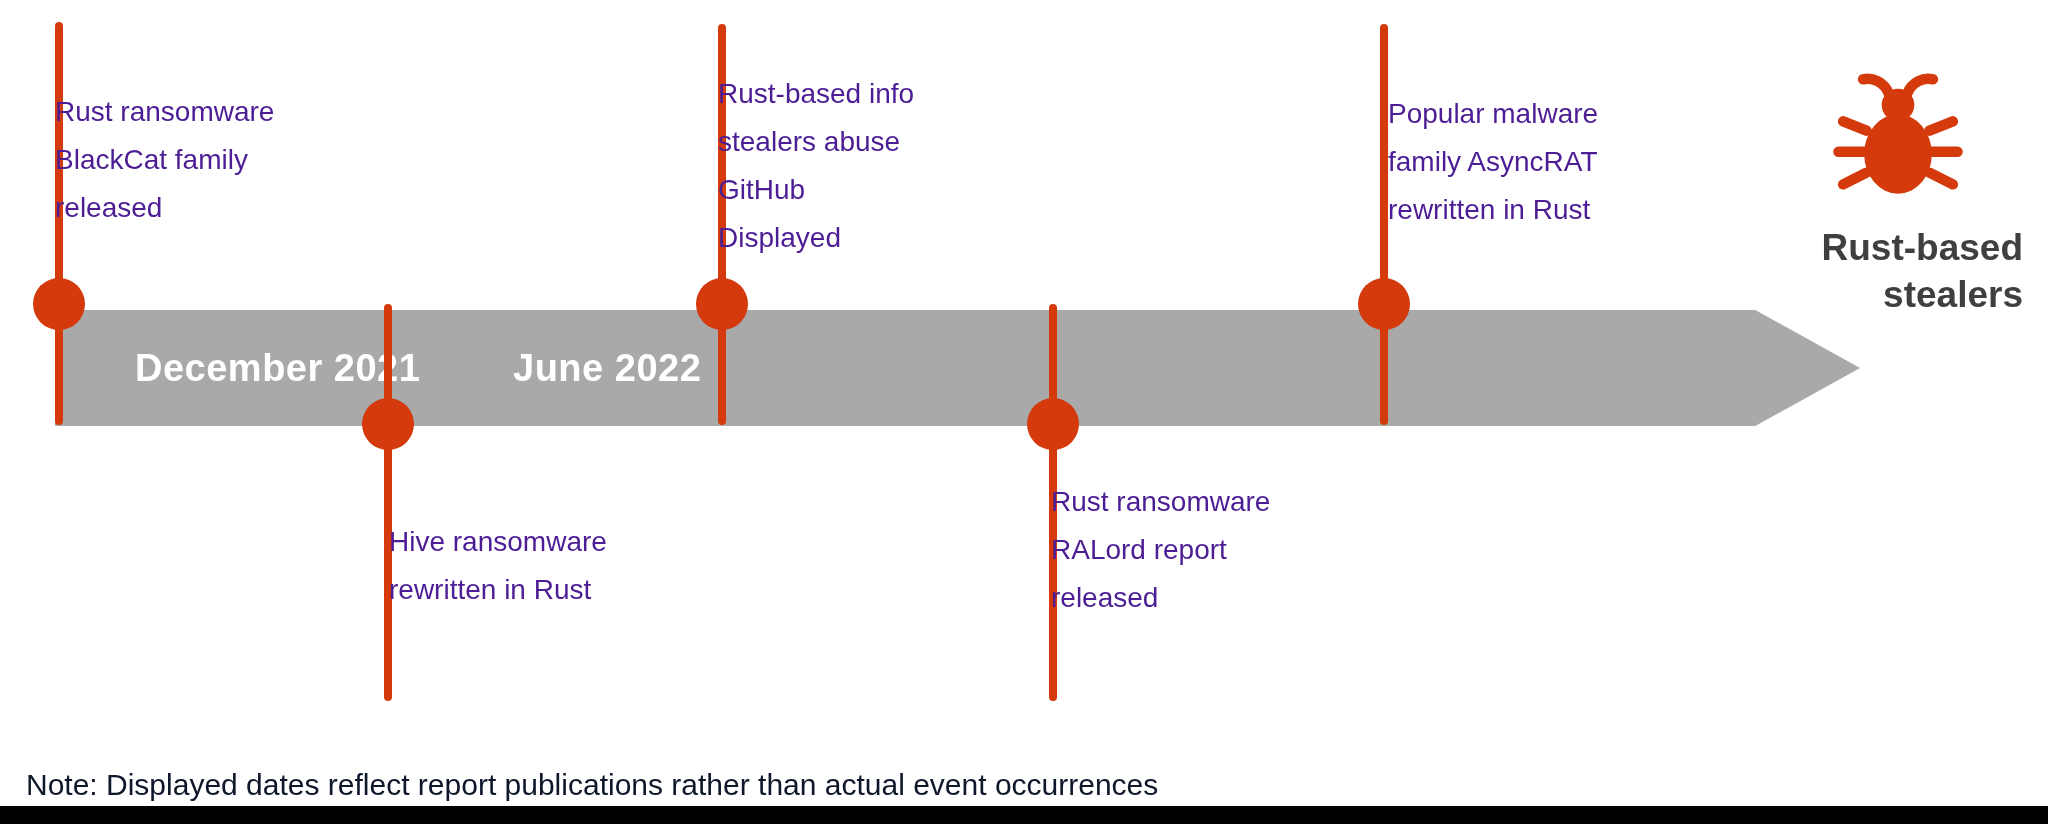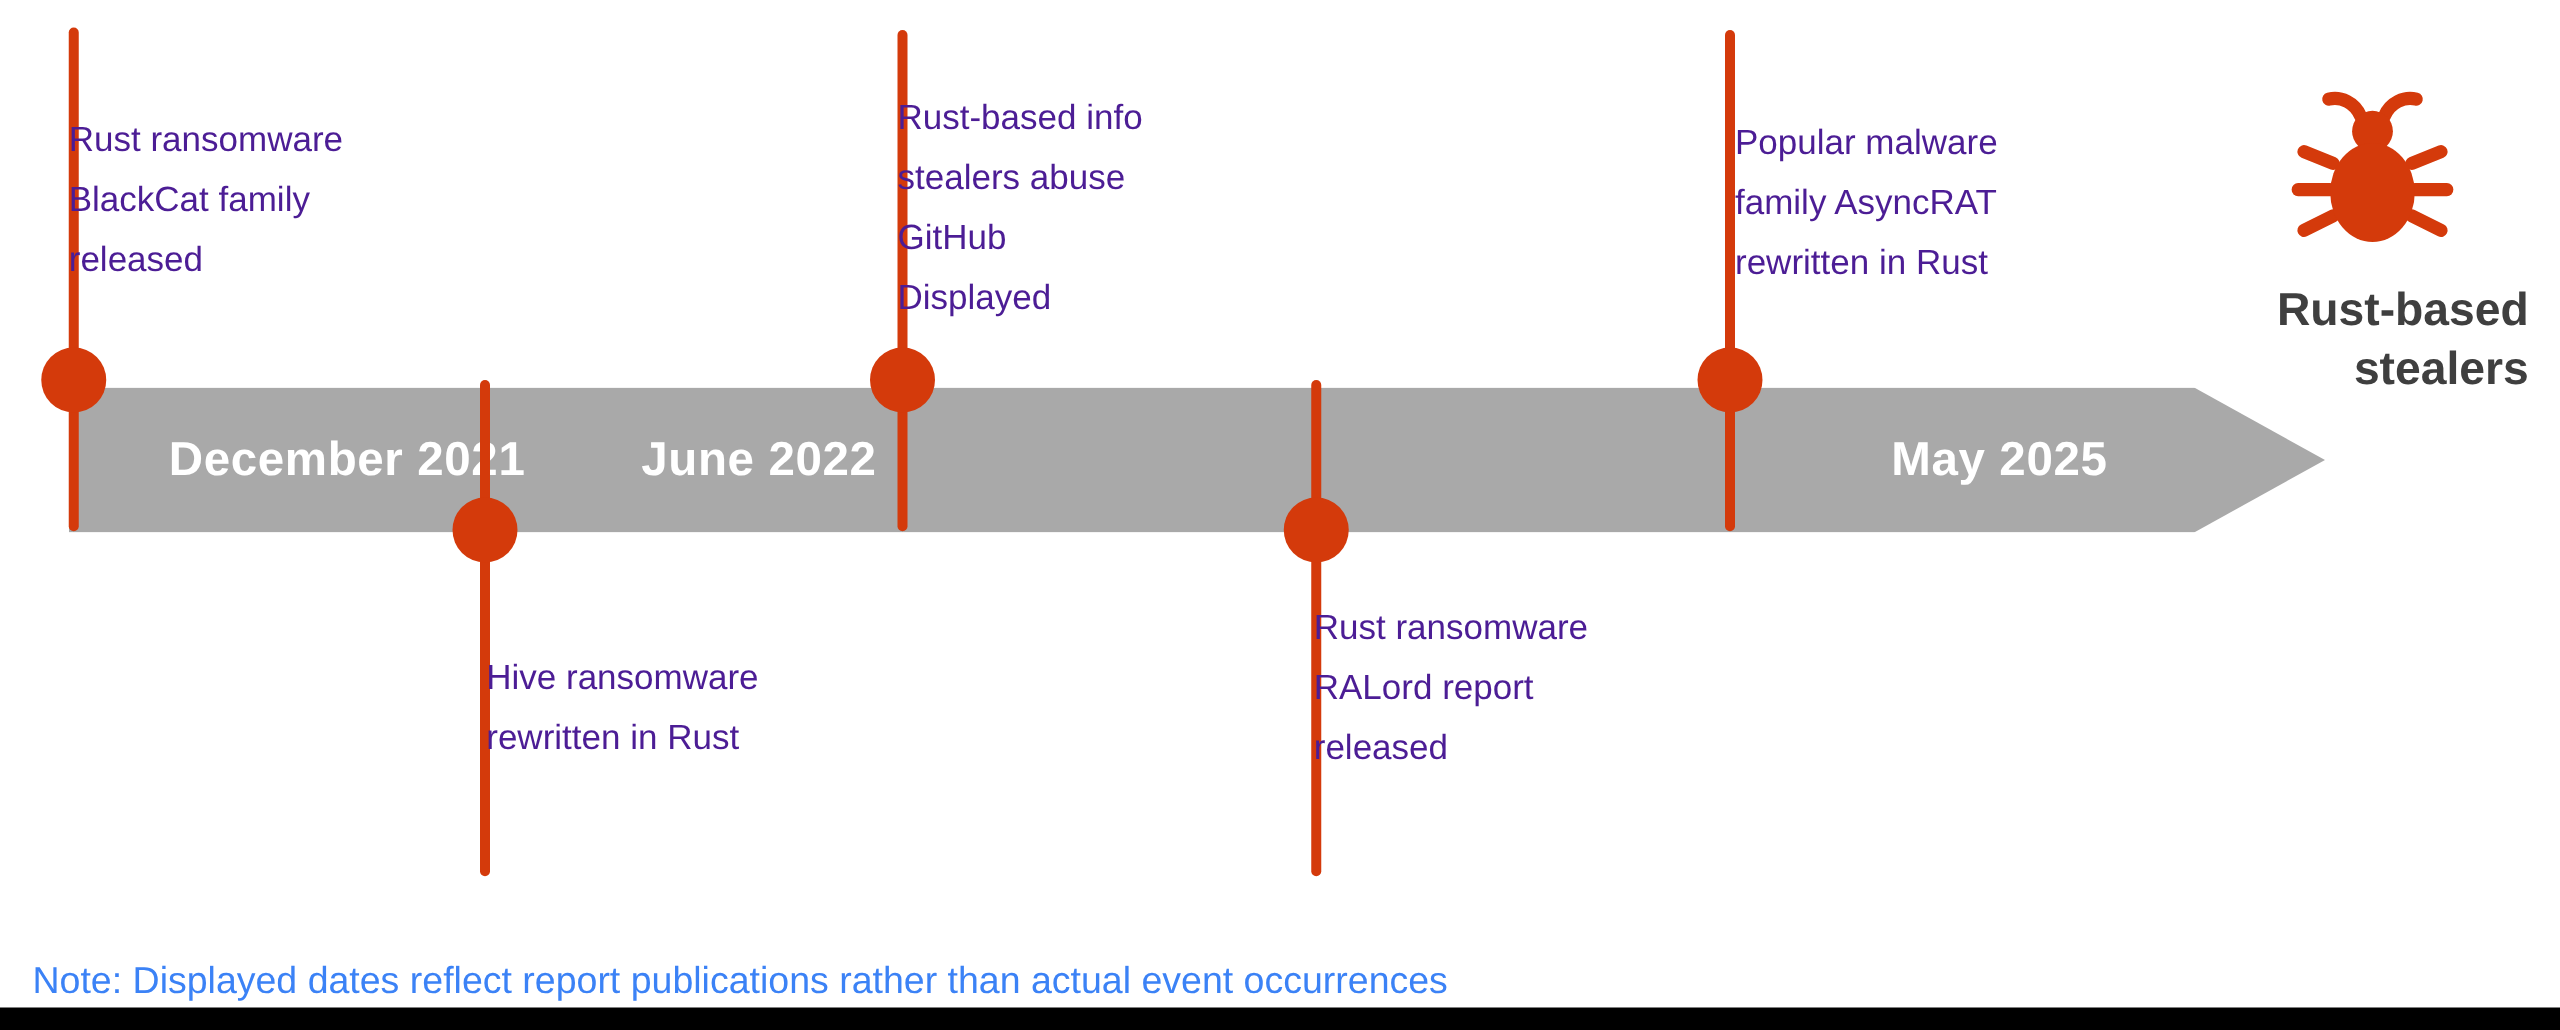--- a/index.html
+++ b/index.html
@@ -48,36 +48,35 @@
   .legend svg{display:block;margin:0 auto;}
   .legend-label{
     margin-top:14px;
     color:#3F3F3F;font-weight:700;
     font-size:37px;line-height:47px;
   }
   .legend-label span{display:block;}
   
   .note{
     position:absolute;left:26px;top:768px;
-    color:#3b82f6;font-size:30px;white-space:nowrap;
+    color:#0f172a;font-size:30px;white-space:nowrap;
   }
   .bottom-bar{
     position:absolute;left:0;top:806px;
     width:2048px;height:18px;background:#000000;
   }
 </style>
 </head>
 <body>
 
 <div id="canvas">
 
   <div class="band">
     <span class="date-label" style="left:80px">December 2021</span>
     <span class="date-label" style="left:458px">June 2022</span>
-    <span class="date-label" style="left:1458px">May 2025</span>
   </div>
 
   <div class="stem" style="left:55px;  top:22px;  height:403px"></div>
   <div class="stem" style="left:384px; top:304px; height:397px"></div>
   <div class="stem" style="left:718px; top:24px;  height:401px"></div>
   <div class="stem" style="left:1049px;top:304px; height:397px"></div>
   <div class="stem" style="left:1380px;top:24px;  height:401px"></div>
 
   <div class="dot" style="left:33px;  top:278px"></div>
   <div class="dot" style="left:362px; top:398px"></div>

